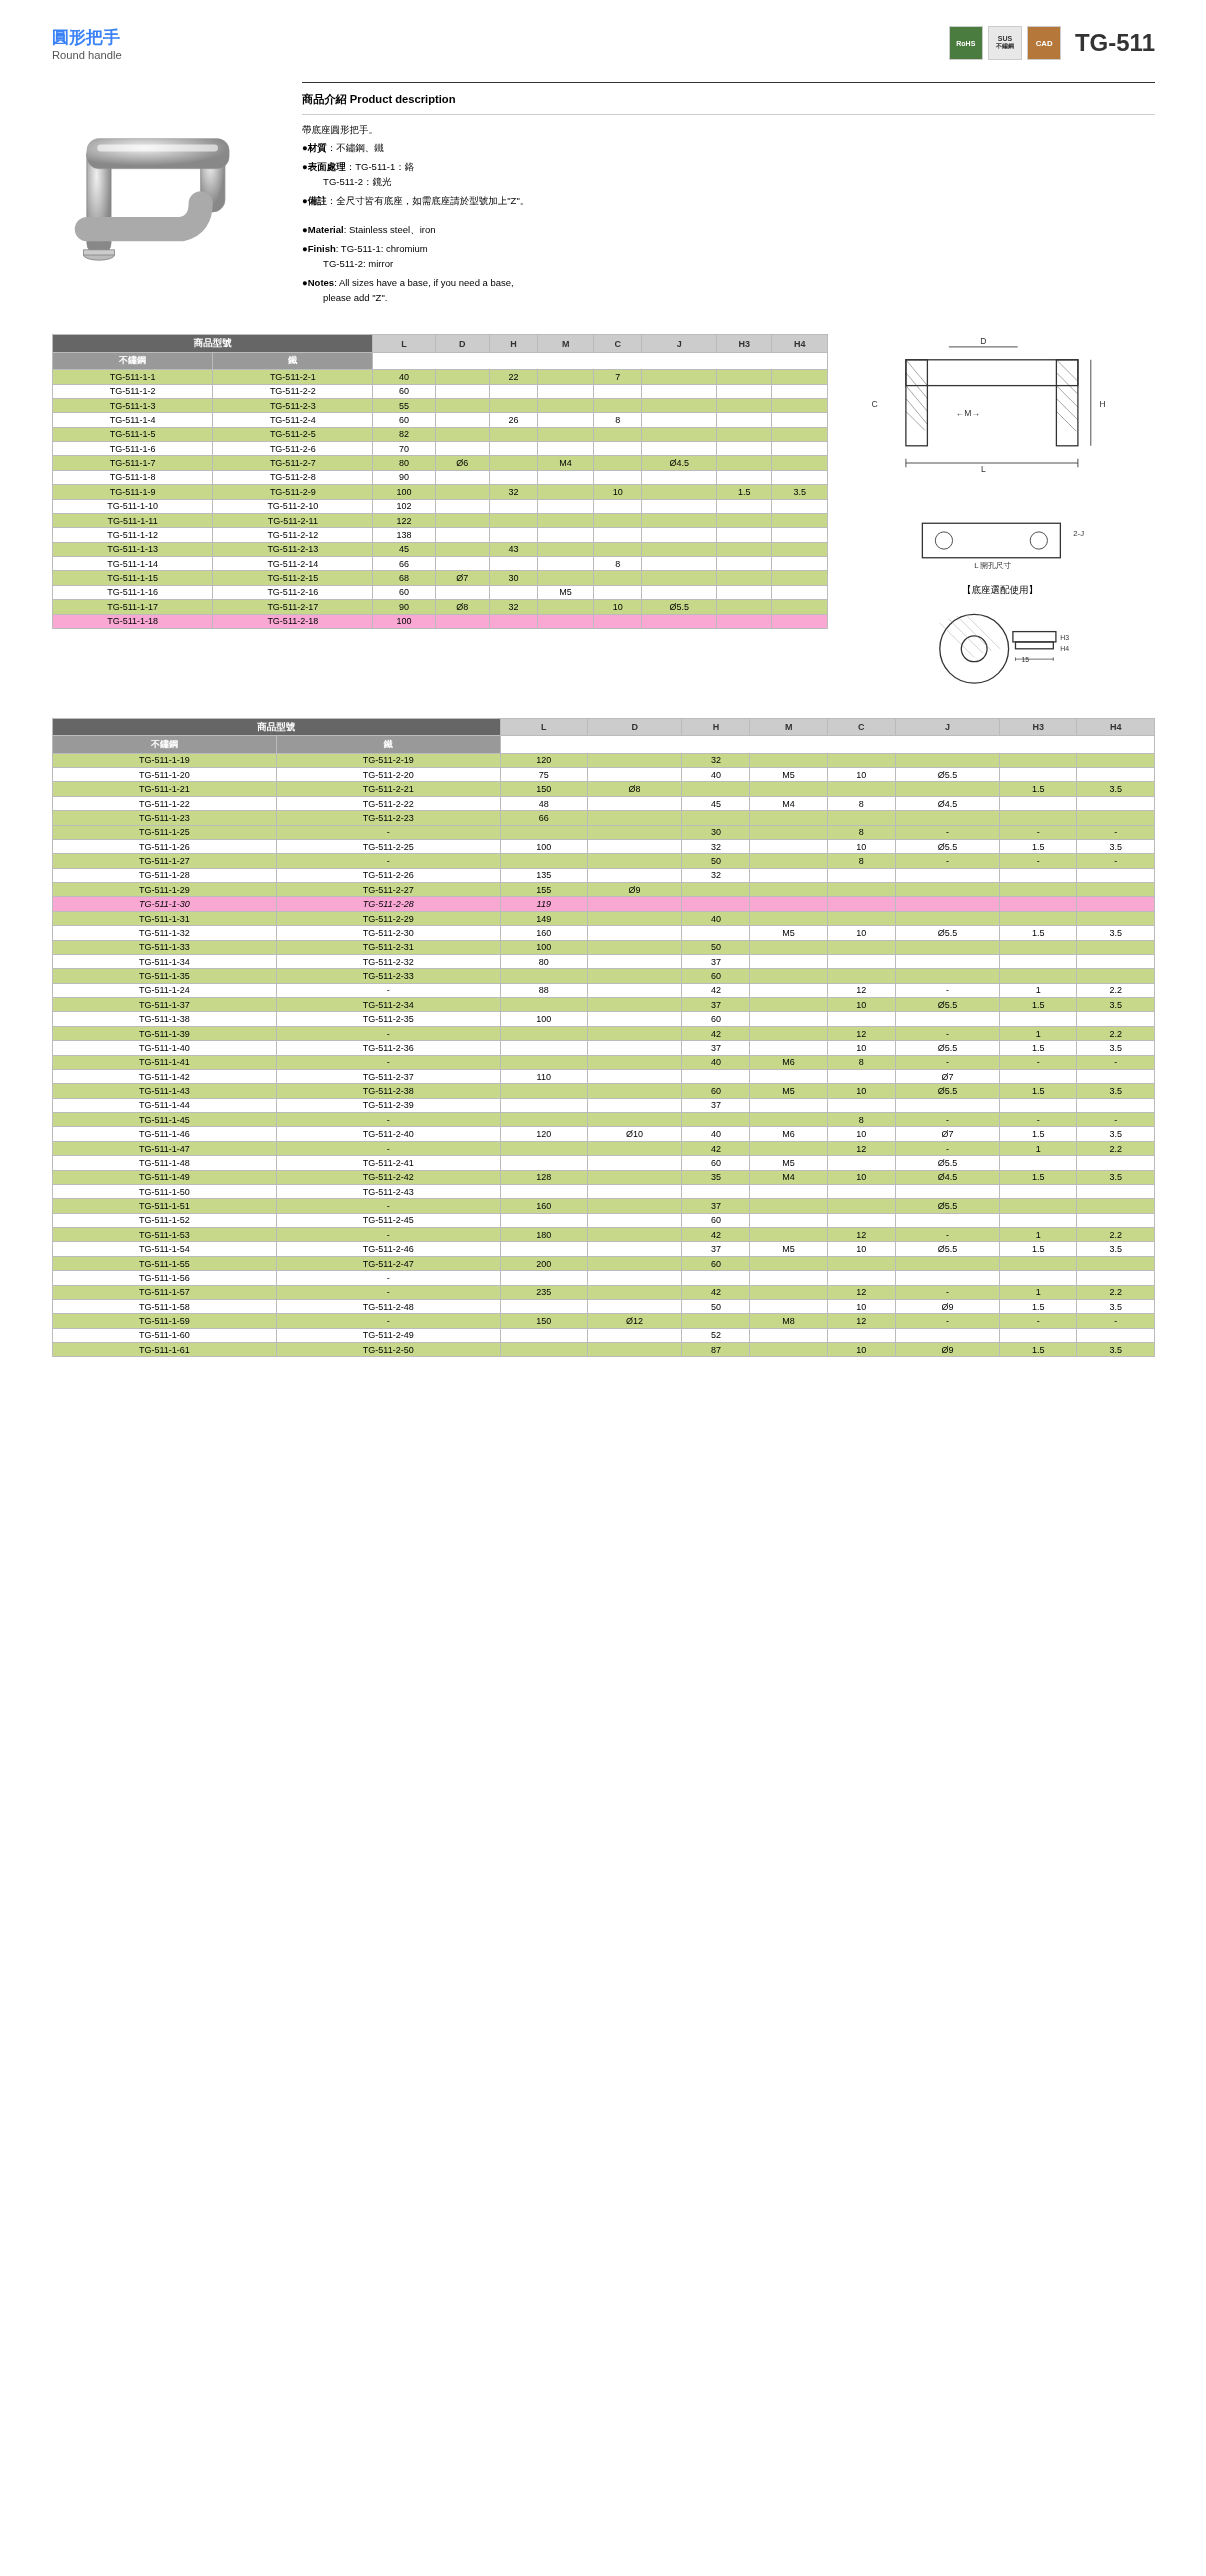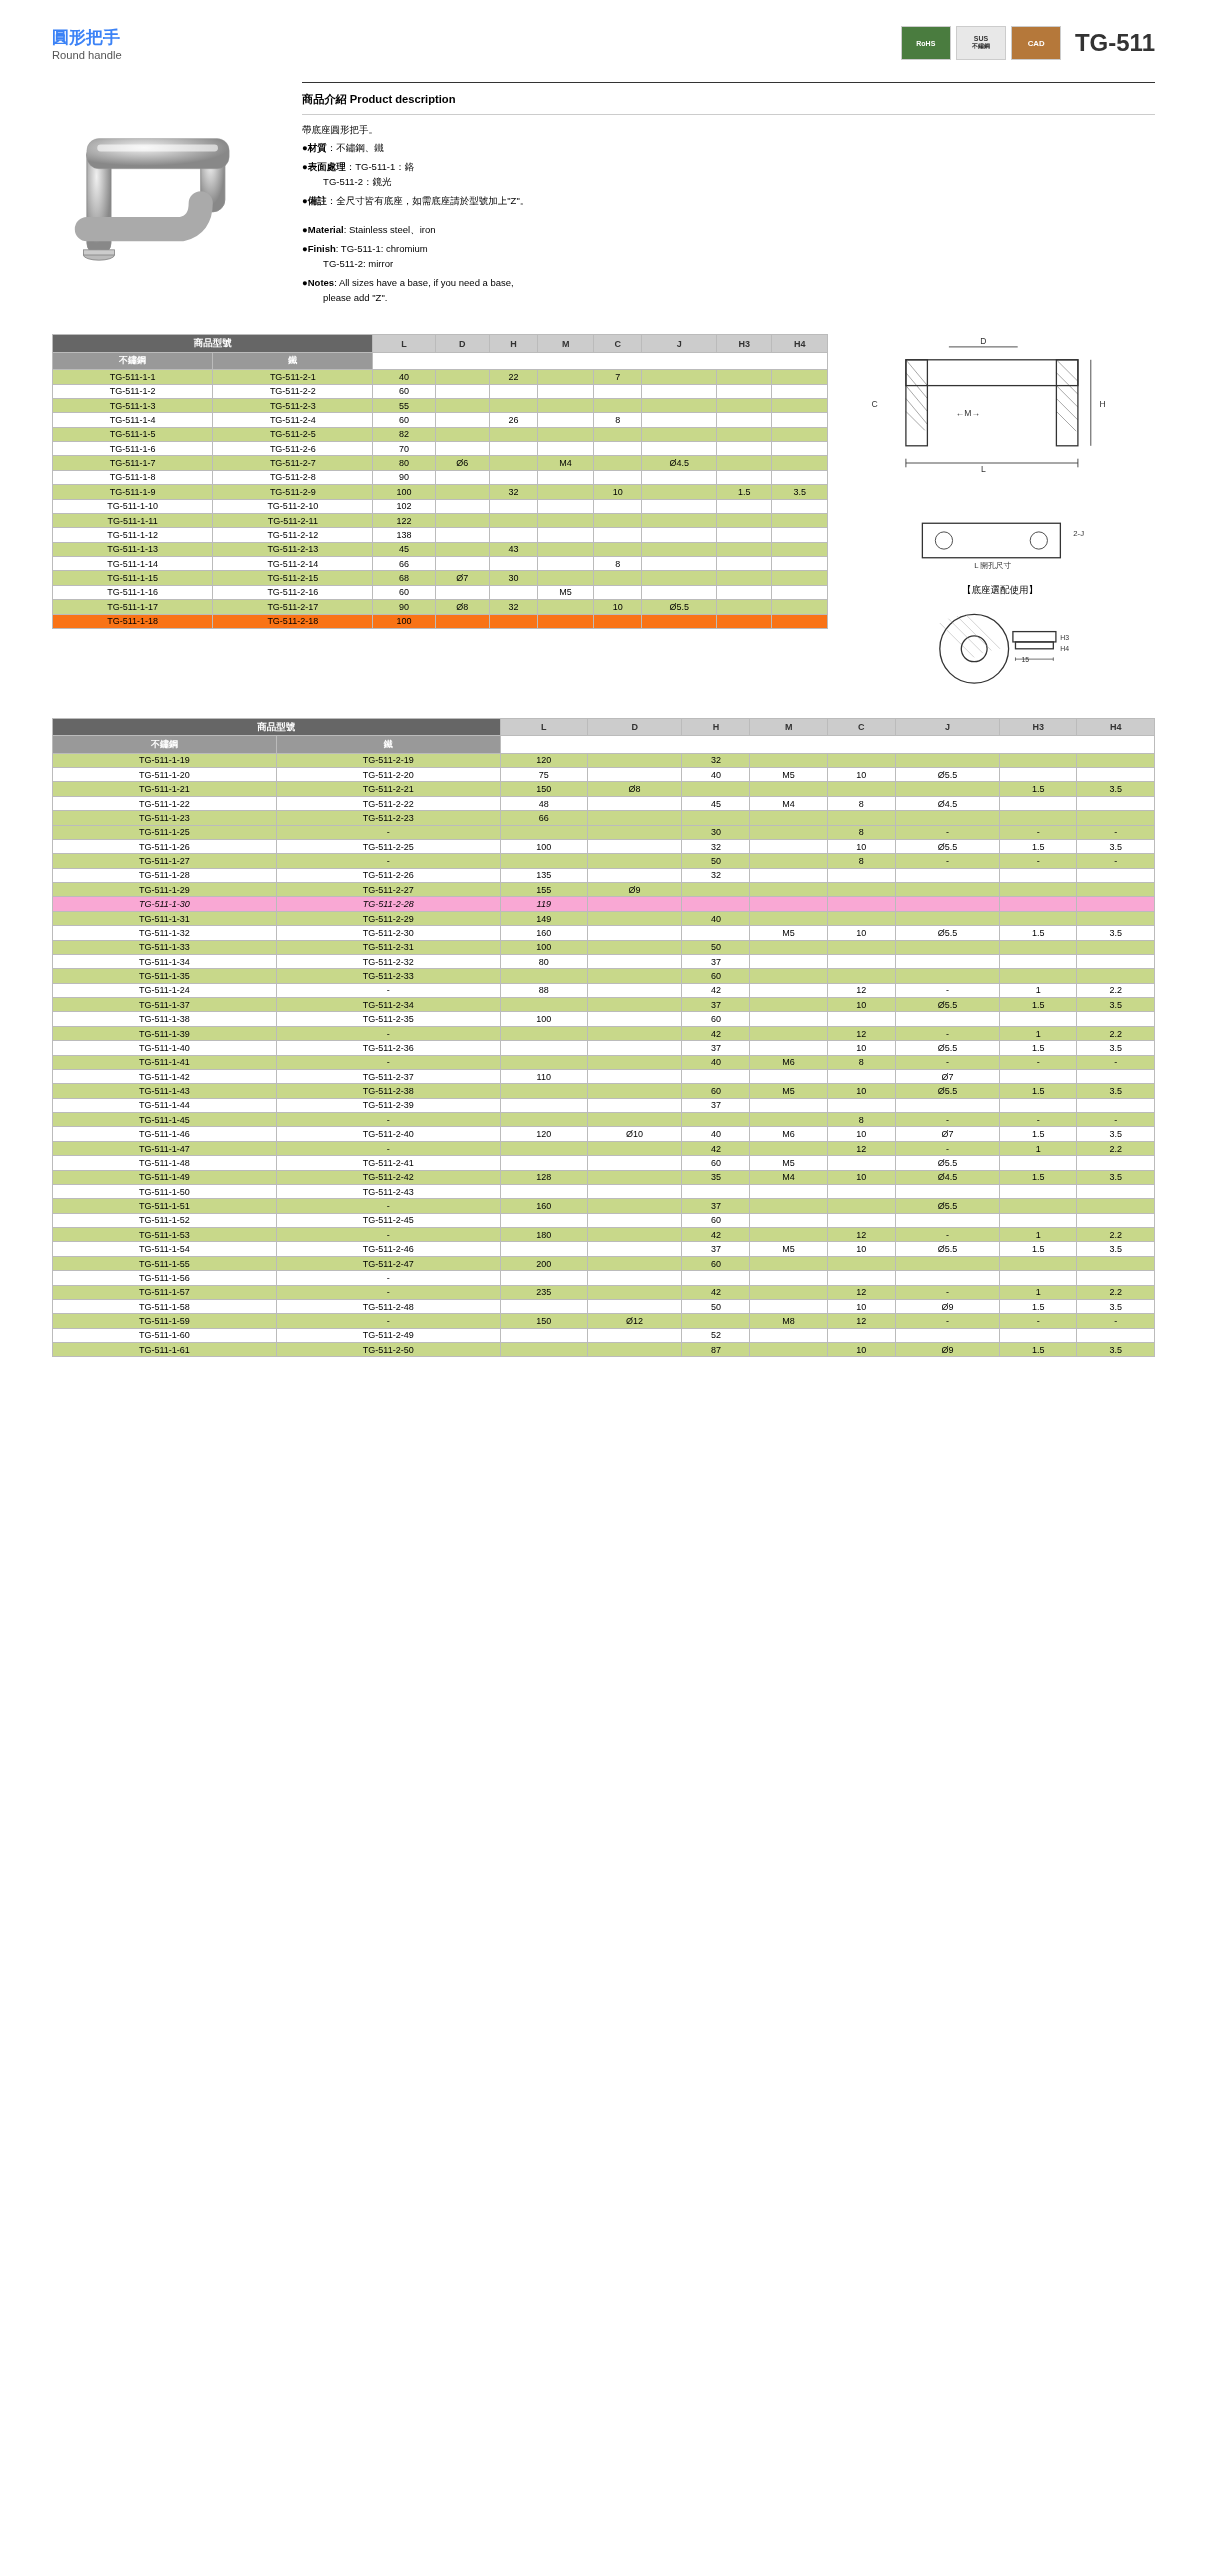--- a/index.html
+++ b/index.html
@@ -38,21 +38,21 @@
       flex-direction: column;
       align-items: flex-end;
     }
     .badges {
       display: flex;
       gap: 5.2px;
       margin-bottom: 5.2px;
       align-items: center;
     }
     .badge {
-      width: 50px;
+      width: 34px;
       height: 34px;
       border: 0.9px solid #ccc;
       display: flex;
       flex-direction: column;
       align-items: center;
       justify-content: center;
       font-size: 6px;
       font-weight: bold;
       background: #f5f5f5;
     }
@@ -435,21 +435,21 @@
                 <td>TG-511-2-17</td>
                 <td>90</td>
                 <td>Ø8</td>
                 <td>32</td>
                 <td></td>
                 <td>10</td>
                 <td>Ø5.5</td>
                 <td></td>
                 <td></td>
               </tr>
-              <tr style="background: #f97316; padding-left: 8px;">
+              <tr style="background: #f9a8d4; padding-left: 8px;">
                 <td>TG-511-1-18</td>
                 <td>TG-511-2-18</td>
                 <td>100</td>
                 <td></td>
                 <td></td>
                 <td></td>
                 <td></td>
                 <td></td>
                 <td></td>
                 <td></td>

